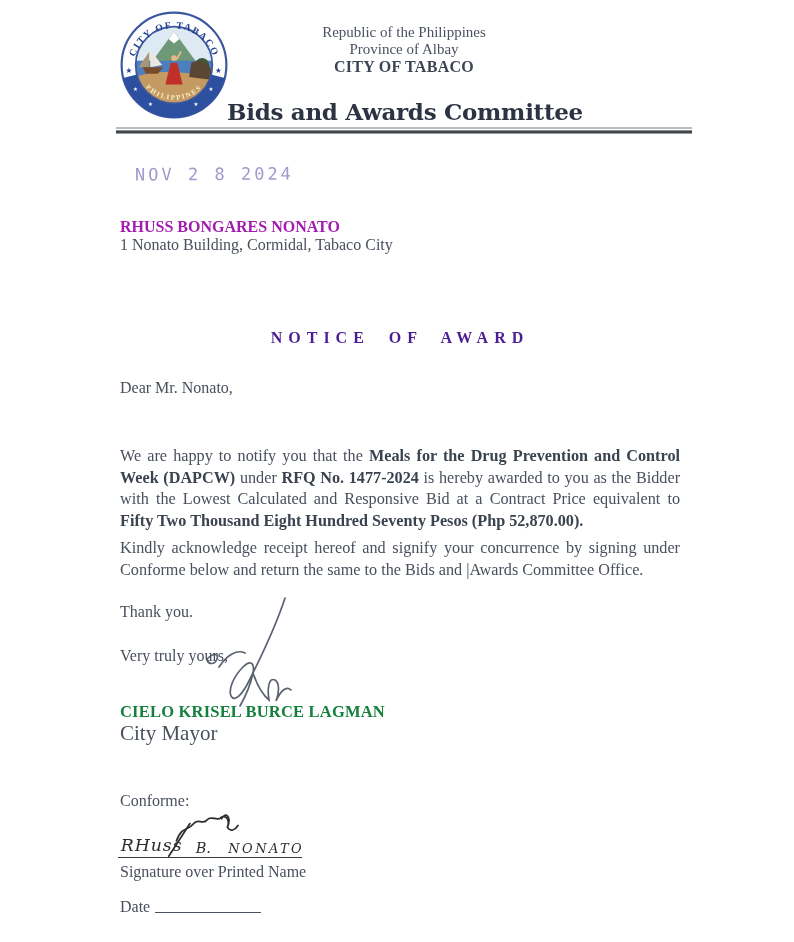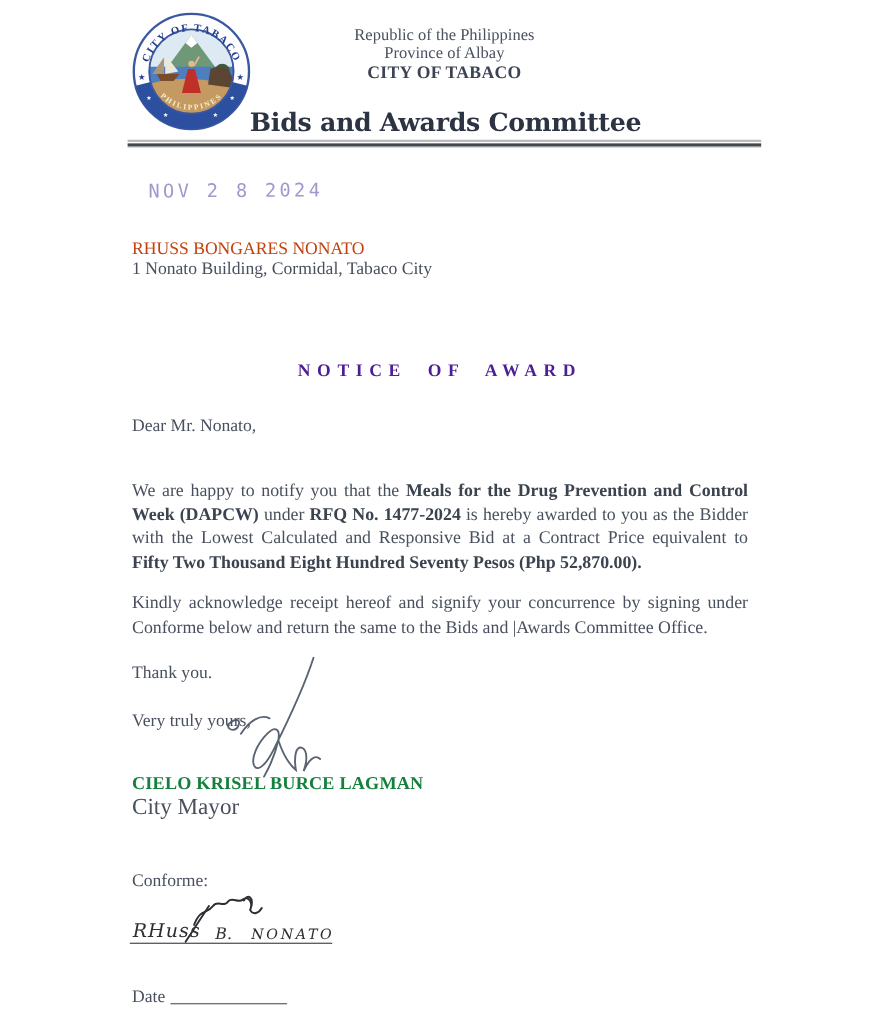--- a/index.html
+++ b/index.html
@@ -32,31 +32,31 @@
   .stamp{
     left:135px;top:164px;
     font-family:"DejaVu Sans Mono", monospace;
     font-size:17px;letter-spacing:3px;
     color:#9a8cc8;opacity:.9;
     transform:rotate(-.4deg);
   }
 
   
   .recipient{left:120px;top:218px;width:420px;line-height:18px;font-size:16px;}
-  .recipient .name{font-weight:normal;color:#c2410c;}
+  .recipient .name{font-weight:bold;color:#a21caf;}
 
   .title{
     left:120px;top:329px;width:560px;text-align:center;
     font-weight:bold;font-size:16px;color:#4c1d95;
     letter-spacing:6px;word-spacing:9px;
   }
   .salutation{left:120px;top:379px;font-size:16px;}
 
   .para{left:120px;top:0;width:560px;font-size:16.2px;line-height:21.6px;text-align:justify;}
-  .p1{top:420px;}
+  .p1{top:430px;}
   .p2{top:522px;}
   .para b{color:#3b434f;}
   .thanks{left:120px;top:574px;font-size:16px;margin-top:29px;}
 
   .valediction{left:120px;top:647px;font-size:16px;}
   .sig-mayor{left:203px;top:595px;width:100px;height:118px;}
   .signer-name{left:120px;top:702px;font-size:16.5px;font-weight:bold;color:#15803d;letter-spacing:.2px;}
   .signer-title{left:120px;top:721px;font-size:21px;}
 
   .conforme-label{left:120px;top:792px;font-size:16px;}
@@ -160,17 +160,18 @@
     <g fill="none" stroke="#2d2d32" stroke-width="1.8" stroke-linecap="round">
       <path d="M52,46 L74,12"></path>
       <path d="M60,30 C66,14 72,20 78,12 C82,6 88,14 92,8 C96,3 102,10 106,6 C111,2 116,8 113,16 C118,3 110,0 107,7"></path>
       <path d="M113,16 C116,21 121,19 124,14"></path>
     </g>
     <text class="hand" x="80" y="43" font-size="15">B.</text>
     <text class="hand" x="114" y="43" font-size="13.5" letter-spacing="2.5">NONATO</text>
   </svg>
 
   <div class="abs sig-line"></div>
+  <div class="abs sig-caption">Signature over Printed Name</div>
 
   <div class="abs date-row">Date</div>
   <div class="abs date-line"></div>
 
 </div>
 
 </body></html>

